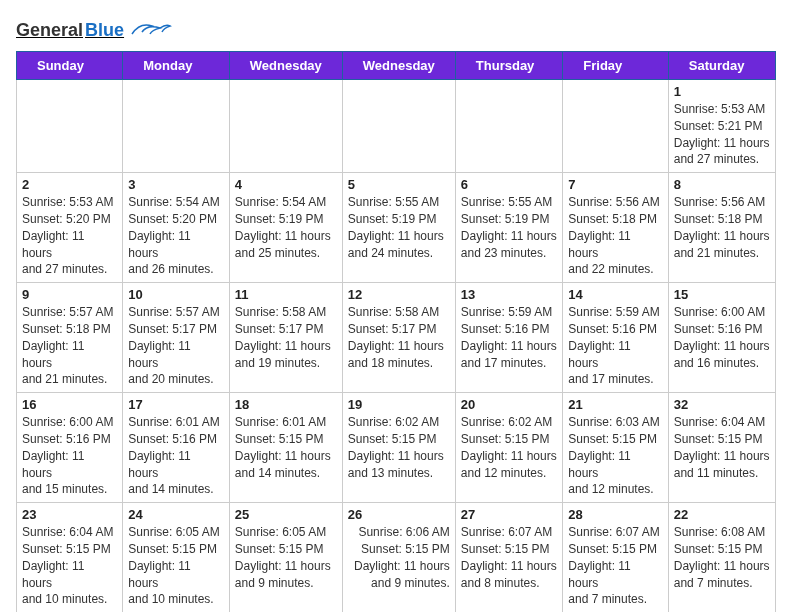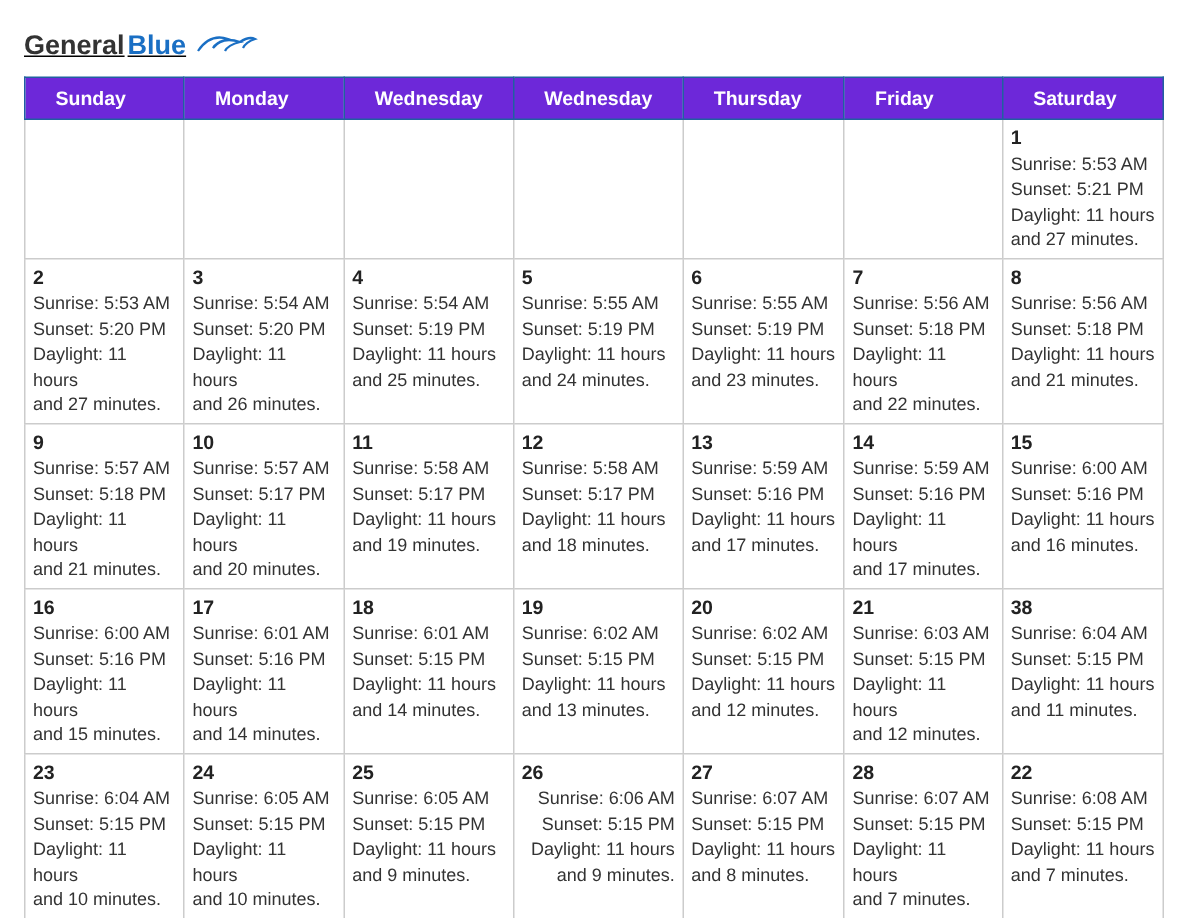--- a/index.html
+++ b/index.html
@@ -257,21 +257,21 @@
 and 12 minutes.</div>
         </td>
         <td>
           <span class="day-number">21</span>
           <div class="day-info" style="white-space: pre-line;">Sunrise: 6:03 AM
 Sunset: 5:15 PM
 Daylight: 11 hours
 and 12 minutes.</div>
         </td>
         <td>
-          <span class="day-number">38</span>
+          <span class="day-number">32</span>
           <div class="day-info" style="white-space: pre-line;">Sunrise: 6:04 AM
 Sunset: 5:15 PM
 Daylight: 11 hours
 and 11 minutes.</div>
         </td>
       </tr>
       <tr>
         <td>
           <span class="day-number">23</span>
           <div class="day-info" style="white-space: pre-line;">Sunrise: 6:04 AM

